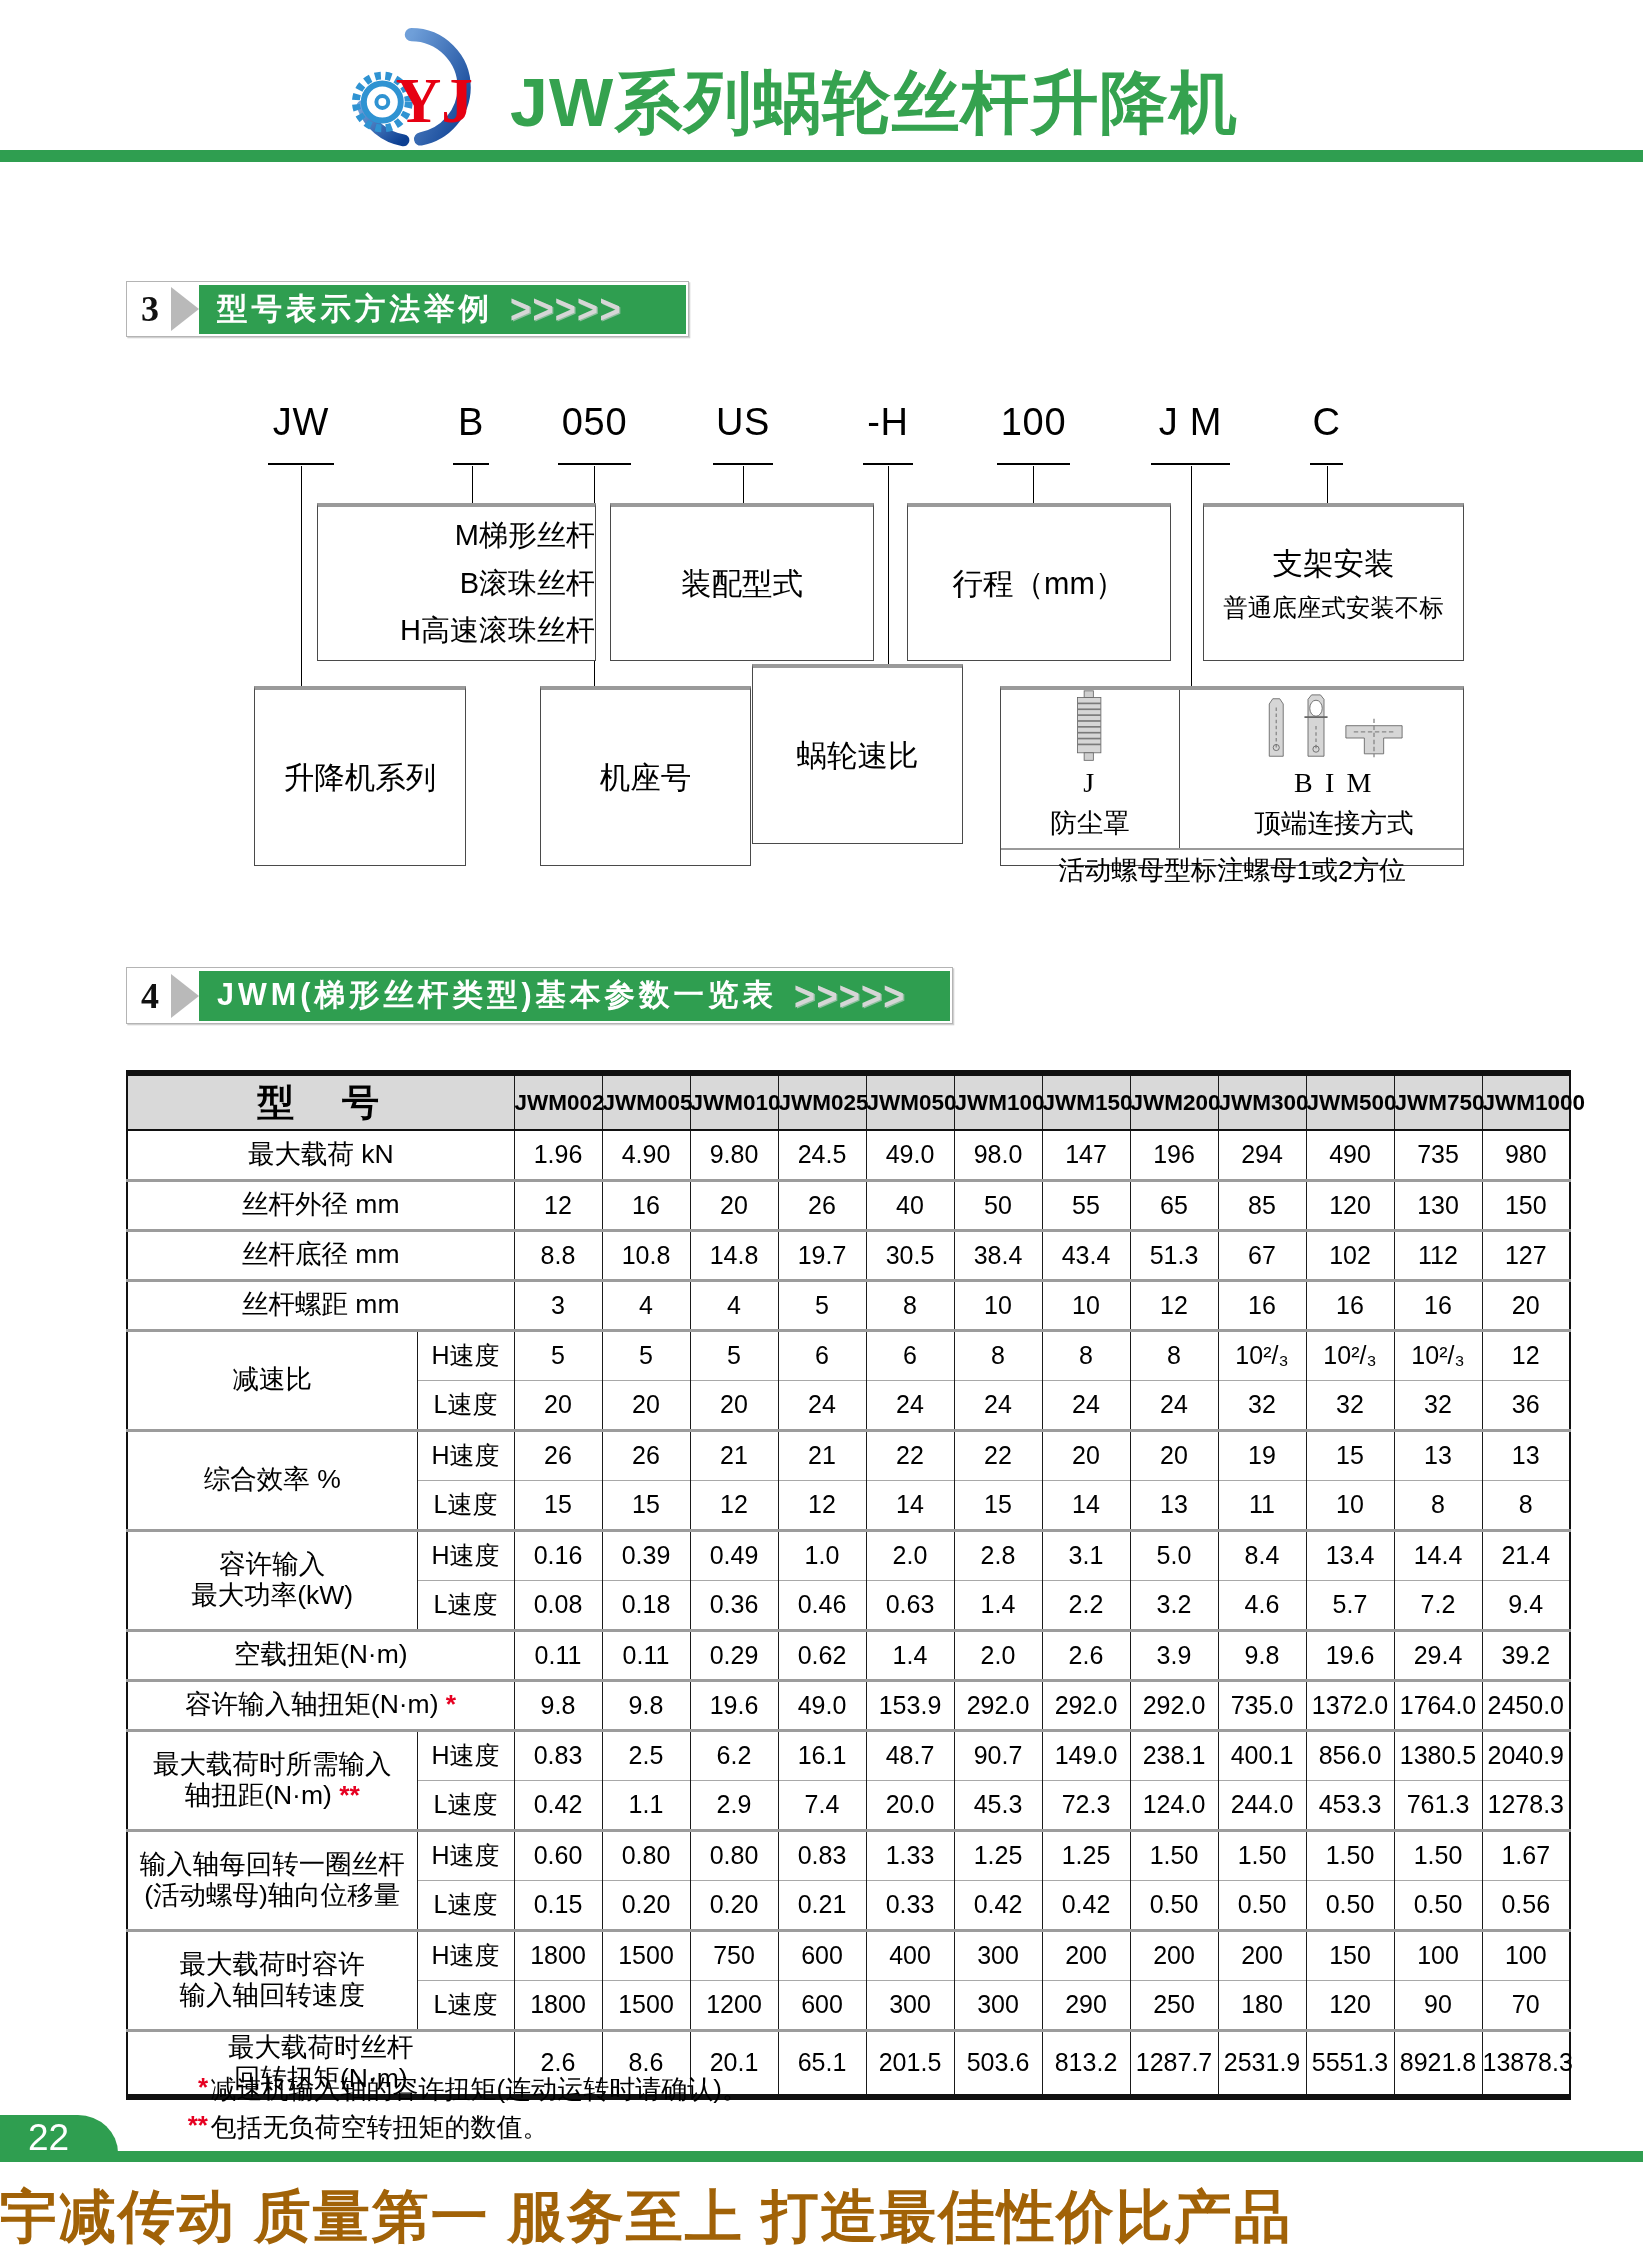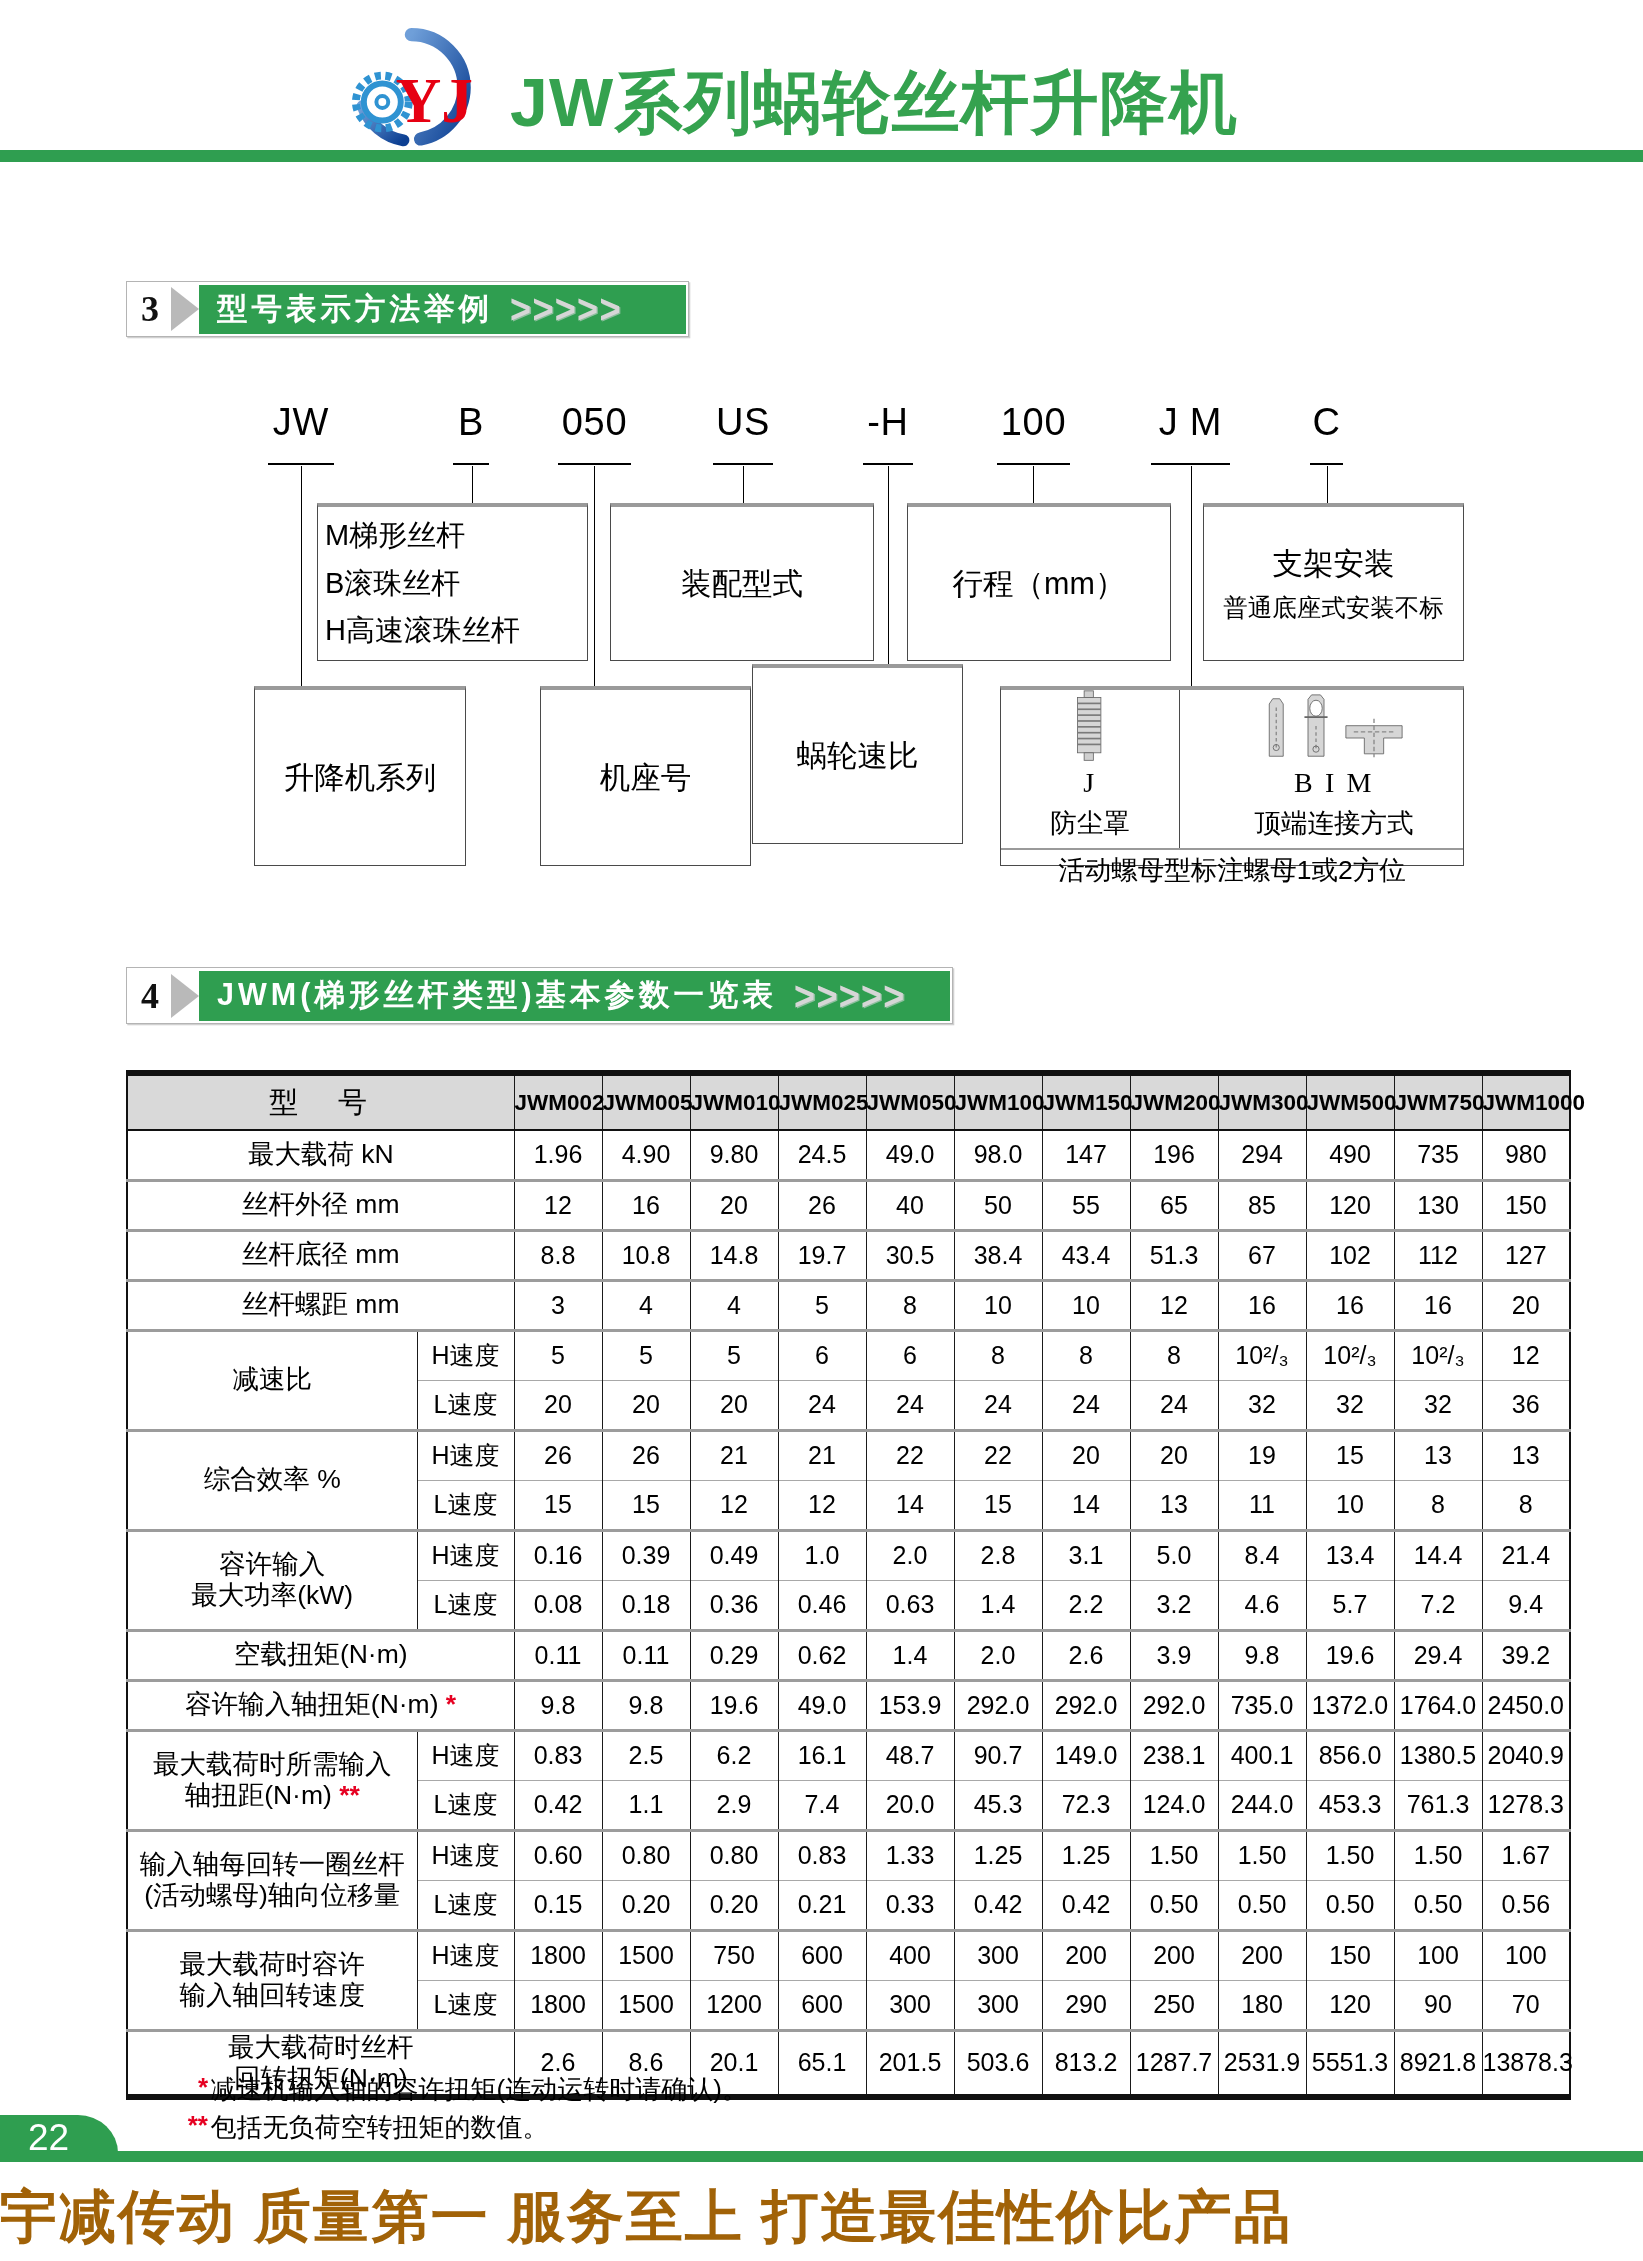--- a/index.html
+++ b/index.html
@@ -25,39 +25,39 @@
   #sec3{left:126px;top:281px;width:556px;height:49px;}
   #sec4{left:126px;top:967px;width:820px;height:50px;}
   
   .code-part{position:absolute;top:401px;height:62px;border-bottom:2px solid #000;
              text-align:center;font-size:38px;color:#000000;letter-spacing:0.7px;white-space:nowrap;}
   .vline{position:absolute;width:1.3px;background:#000;}
   .dbox{position:absolute;border:1.3px solid #4a4a4a;border-top:4.6px solid #9a9a9a;background:#fff;
         display:flex;flex-direction:column;align-items:center;justify-content:center;
         font-size:30.5px;color:#000;text-align:center;line-height:1.65;}
   .dbox .small{font-size:24.5px;}
-  .dbox.left-align{align-items:flex-start;padding-left:7px;font-size:29px;}
+  .dbox.left-align{align-items:flex-end;padding-left:15px;font-size:29px;}
   
   #combo{justify-content:flex-start;padding:0;}
   .combo-main{display:flex;width:100%;flex:1;}
   .combo-cell{flex:1;display:flex;flex-direction:column;align-items:center;justify-content:flex-end;
               padding-bottom:4px;font-size:26.5px;line-height:1.5;}
   .combo-cell.right{border-left:1.3px solid #4a4a4a;flex:1.45;padding-left:25px;}
   .combo-letter{font-family:"Liberation Serif","DejaVu Serif",serif;font-size:28px;letter-spacing:2.6px;}
   .combo-bottom{border-top:2.6px solid #9a9a9a;width:100%;height:42px;display:flex;
                 align-items:center;justify-content:center;font-size:26.5px;}
   .icon-row{display:flex;align-items:flex-end;gap:17px;margin-bottom:4px;}
   
   #ptable{position:absolute;left:126px;top:1070px;border-collapse:collapse;table-layout:fixed;
           width:1445px;background:#fff;border:2px solid #111;border-top-width:6px;border-bottom-width:6px;}
   #ptable th,#ptable td{border-left:1.3px solid #1a1a1a;border-right:1.3px solid #1a1a1a;
           text-align:center;vertical-align:middle;padding:0;color:#000;}
   #ptable thead tr{height:57px;}
   #ptable thead th{background:#d9d9d9;border-bottom:2.6px solid #111;font-size:22.5px;font-weight:bold;}
-  #ptable thead th.corner{font-size:29px;font-weight:normal;letter-spacing:5.3px;margin-left:29px;}
+  #ptable thead th.corner{font-size:37px;font-weight:bold;letter-spacing:5.3px;margin-left:29px;}
   #ptable tbody tr{height:50px;margin-top:7px;}
   #ptable tbody td{font-size:25px;}
   #ptable td.lab{font-size:26.5px;line-height:1.18;}
   #ptable td.spd{font-size:25px;}
   #ptable tbody tr.g > td{border-top:3.3px solid #9c9c9c;}
   #ptable tbody tr.s > td{border-top:1.3px solid #a8a8a8;}
   #ptable tbody tr:first-child > td{border-top:none;}
   .ast{color:#e60021;font-weight:bold;}
   
   .fnote{position:absolute;left:156px;display:flex;font-size:26px;color:#000;white-space:nowrap;}

